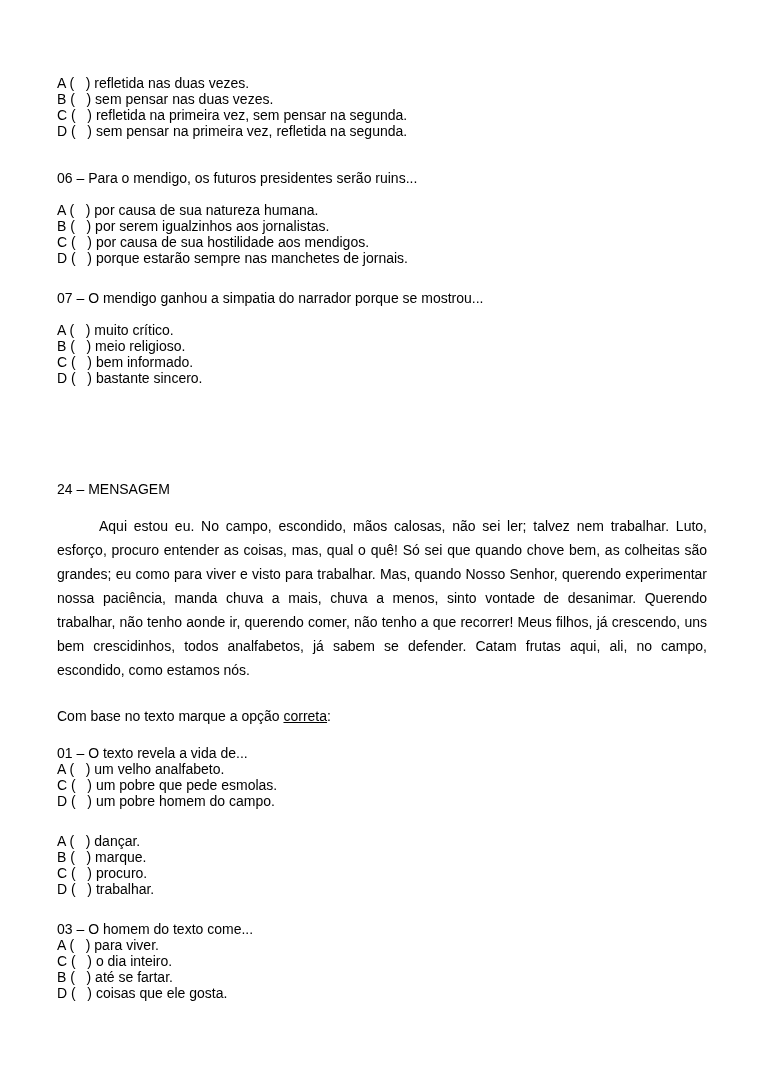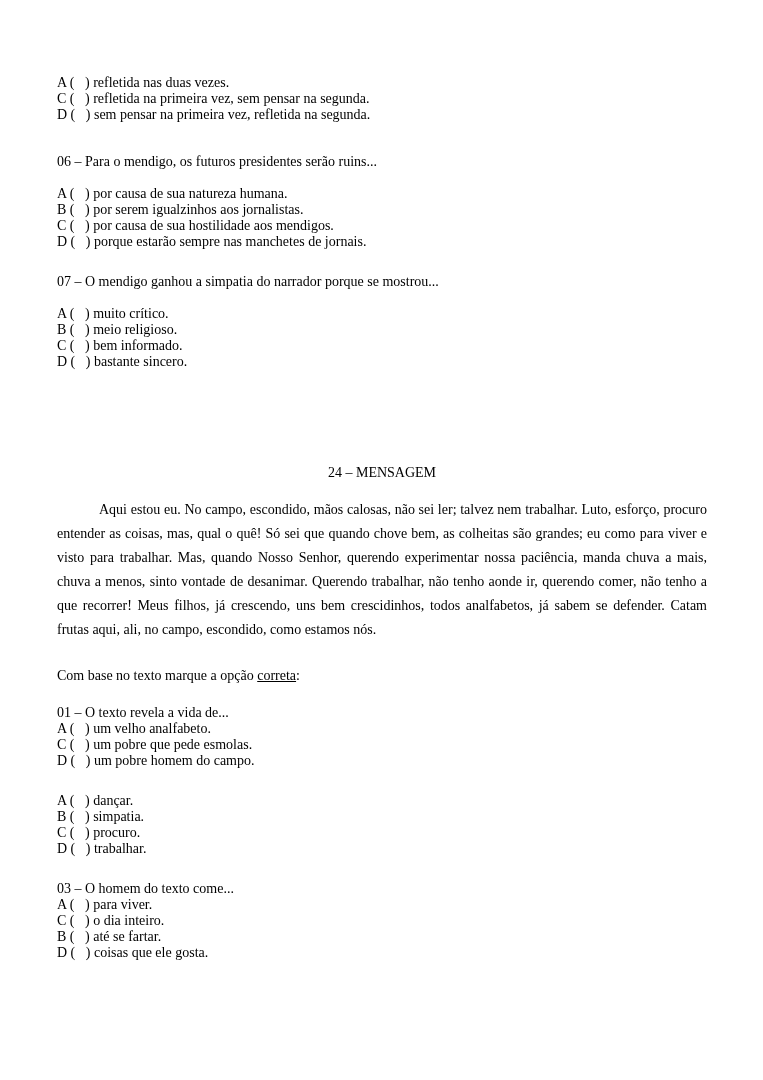--- a/index.html
+++ b/index.html
@@ -11,51 +11,50 @@
       font-size: 14px;
       color: #000000;
       -webkit-font-smoothing: antialiased;
     }
     .page {
       width: 763px;
       height: 1080px;
       background: #ffffff;
       padding: 75px 56px 24px 57px;
       overflow: hidden;
-      font-family: Liberation Serif, serif;
     }
     .line {
       white-space: pre;
       line-height: 16px;
     }
     .block { margin-bottom: 24px; }
     .first-options { margin-bottom: 31px; }
     .stem.gap-after { margin-bottom: 16px; }
     .title {
-      text-align: center;
       line-height: 16px;
       margin-top: 95px;
       margin-bottom: 17px;
     }
     .passage {
       text-align: justify;
       text-indent: 42px;
       line-height: 24px;
       margin-bottom: 26px;
     }
     .instruction { margin-bottom: 21px; }
     .u { text-decoration: underline; }
   </style>
 </head>
 <body>
 
 <div class="page">
 
   <div class="block first-options">
     <div class="line">A (   ) refletida nas duas vezes.</div>
+    <div class="line">B (   ) sem pensar nas duas vezes.</div>
     <div class="line">C (   ) refletida na primeira vez, sem pensar na segunda.</div>
     <div class="line">D (   ) sem pensar na primeira vez, refletida na segunda.</div>
   </div>
 
   <div class="block">
     <div class="line stem gap-after">06 – Para o mendigo, os futuros presidentes serão ruins...</div>
     <div class="line">A (   ) por causa de sua natureza humana.</div>
     <div class="line">B (   ) por serem igualzinhos aos jornalistas.</div>
     <div class="line">C (   ) por causa de sua hostilidade aos mendigos.</div>
     <div class="line">D (   ) porque estarão sempre nas manchetes de jornais.</div>
@@ -77,21 +76,21 @@
 
   <div class="block">
     <div class="line stem">01 – O texto revela a vida de...</div>
     <div class="line">A (   ) um velho analfabeto.</div>
     <div class="line">C (   ) um pobre que pede esmolas.</div>
     <div class="line">D (   ) um pobre homem do campo.</div>
   </div>
 
   <div class="block">
     <div class="line">A (   ) dançar.</div>
-    <div class="line">B (   ) simpatia.</div>
+    <div class="line">B (   ) marque.</div>
     <div class="line">C (   ) procuro.</div>
     <div class="line">D (   ) trabalhar.</div>
   </div>
 
   <div class="block">
     <div class="line stem">03 – O homem do texto come...</div>
     <div class="line">A (   ) para viver.</div>
     <div class="line">C (   ) o dia inteiro.</div>
     <div class="line">B (   ) até se fartar.</div>
     <div class="line">D (   ) coisas que ele gosta.</div>

